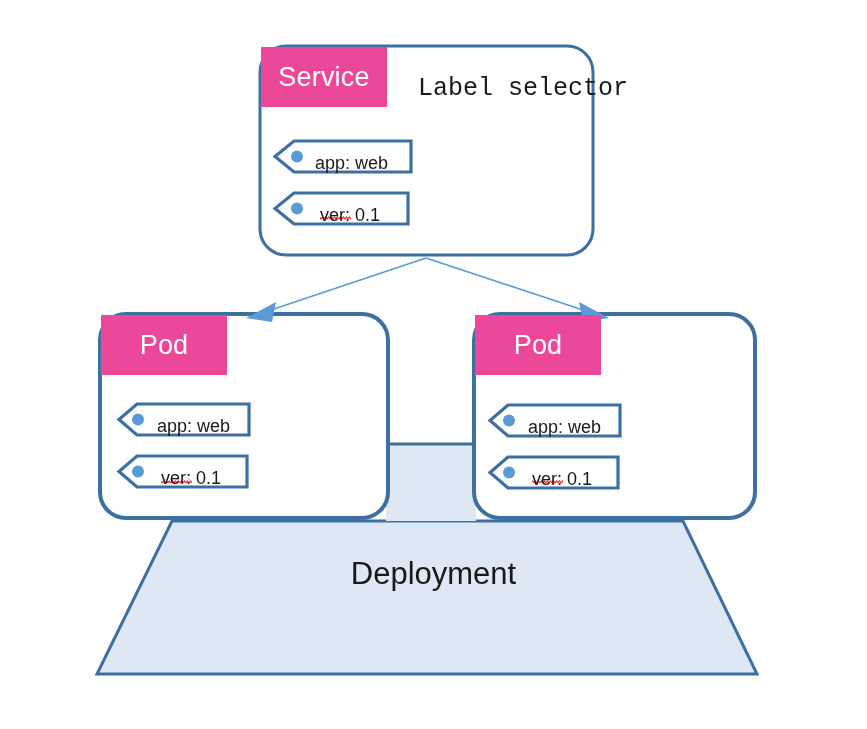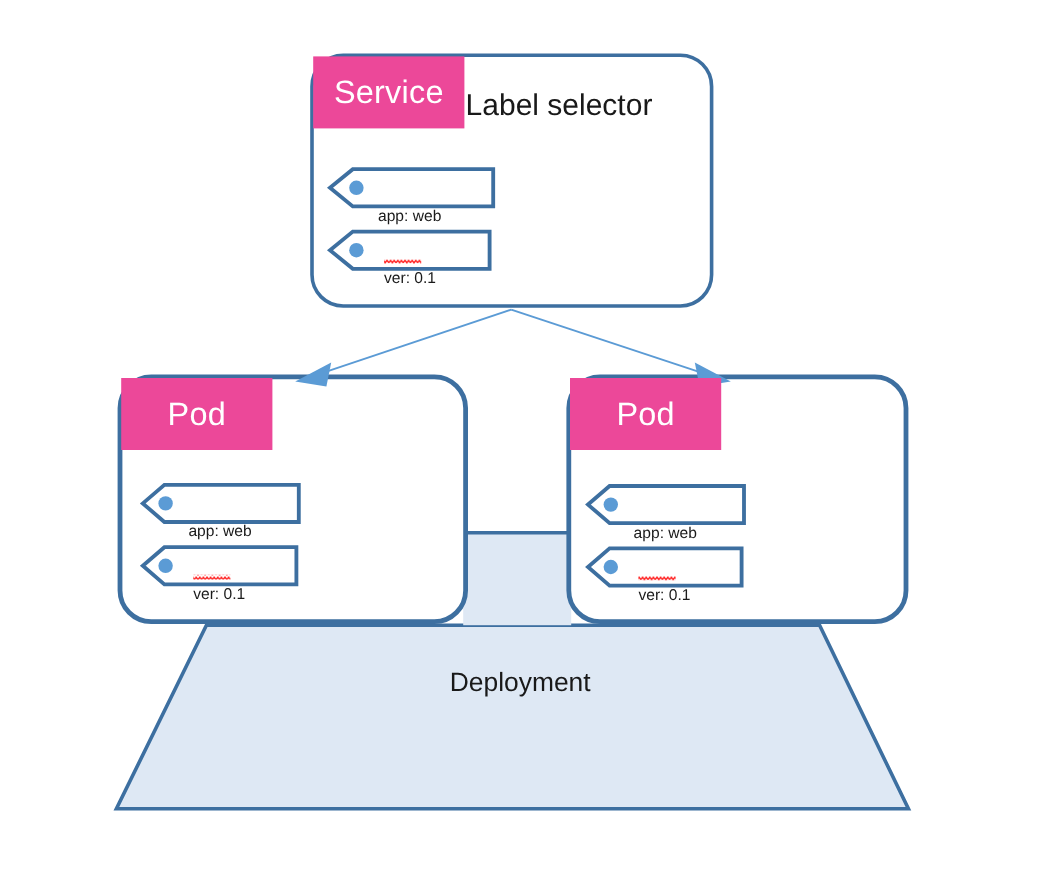--- a/index.html
+++ b/index.html
@@ -27,41 +27,41 @@
   .hdr.svc{left:261px;top:47px;width:126px;height:60px;font-size:27px;}
   .hdr.pod-l{left:101px;top:315px;width:126px;height:60px;}
   .hdr.pod-r{left:475px;top:315px;width:126px;height:60px;}
 
   .sub-title{
     position:absolute;
     color:#191919;
     font-size:25px;
     white-space:nowrap;
   }
-  .sub-title.label-selector{left:388px;top:74px;}
+  .sub-title.label-selector{left:418px;top:74px;font-family:Liberation Mono, monospace;}
 
   .deploy-title{
     position:absolute;
     left:0;top:556px;width:867px;
     text-align:center;
     color:#191919;
-    font-size:22px;
+    font-size:31px;
   }
 
   
   .tag{
     position:absolute;
     height:32px;
     display:block;
   }
   .tag .tag-text{
     position:absolute;
-    left:40px;top:16px;height:44px;
+    left:40px;top:0;height:44px;
     display:flex;align-items:center;
-    font-size:13px;color:#1a1a1a;
+    font-size:18px;color:#1a1a1a;
     white-space:nowrap;
   }
   .tag.underline .tag-text{
     
   }
 </style>
 </head>
 <body>
 
 <div id="canvas">

